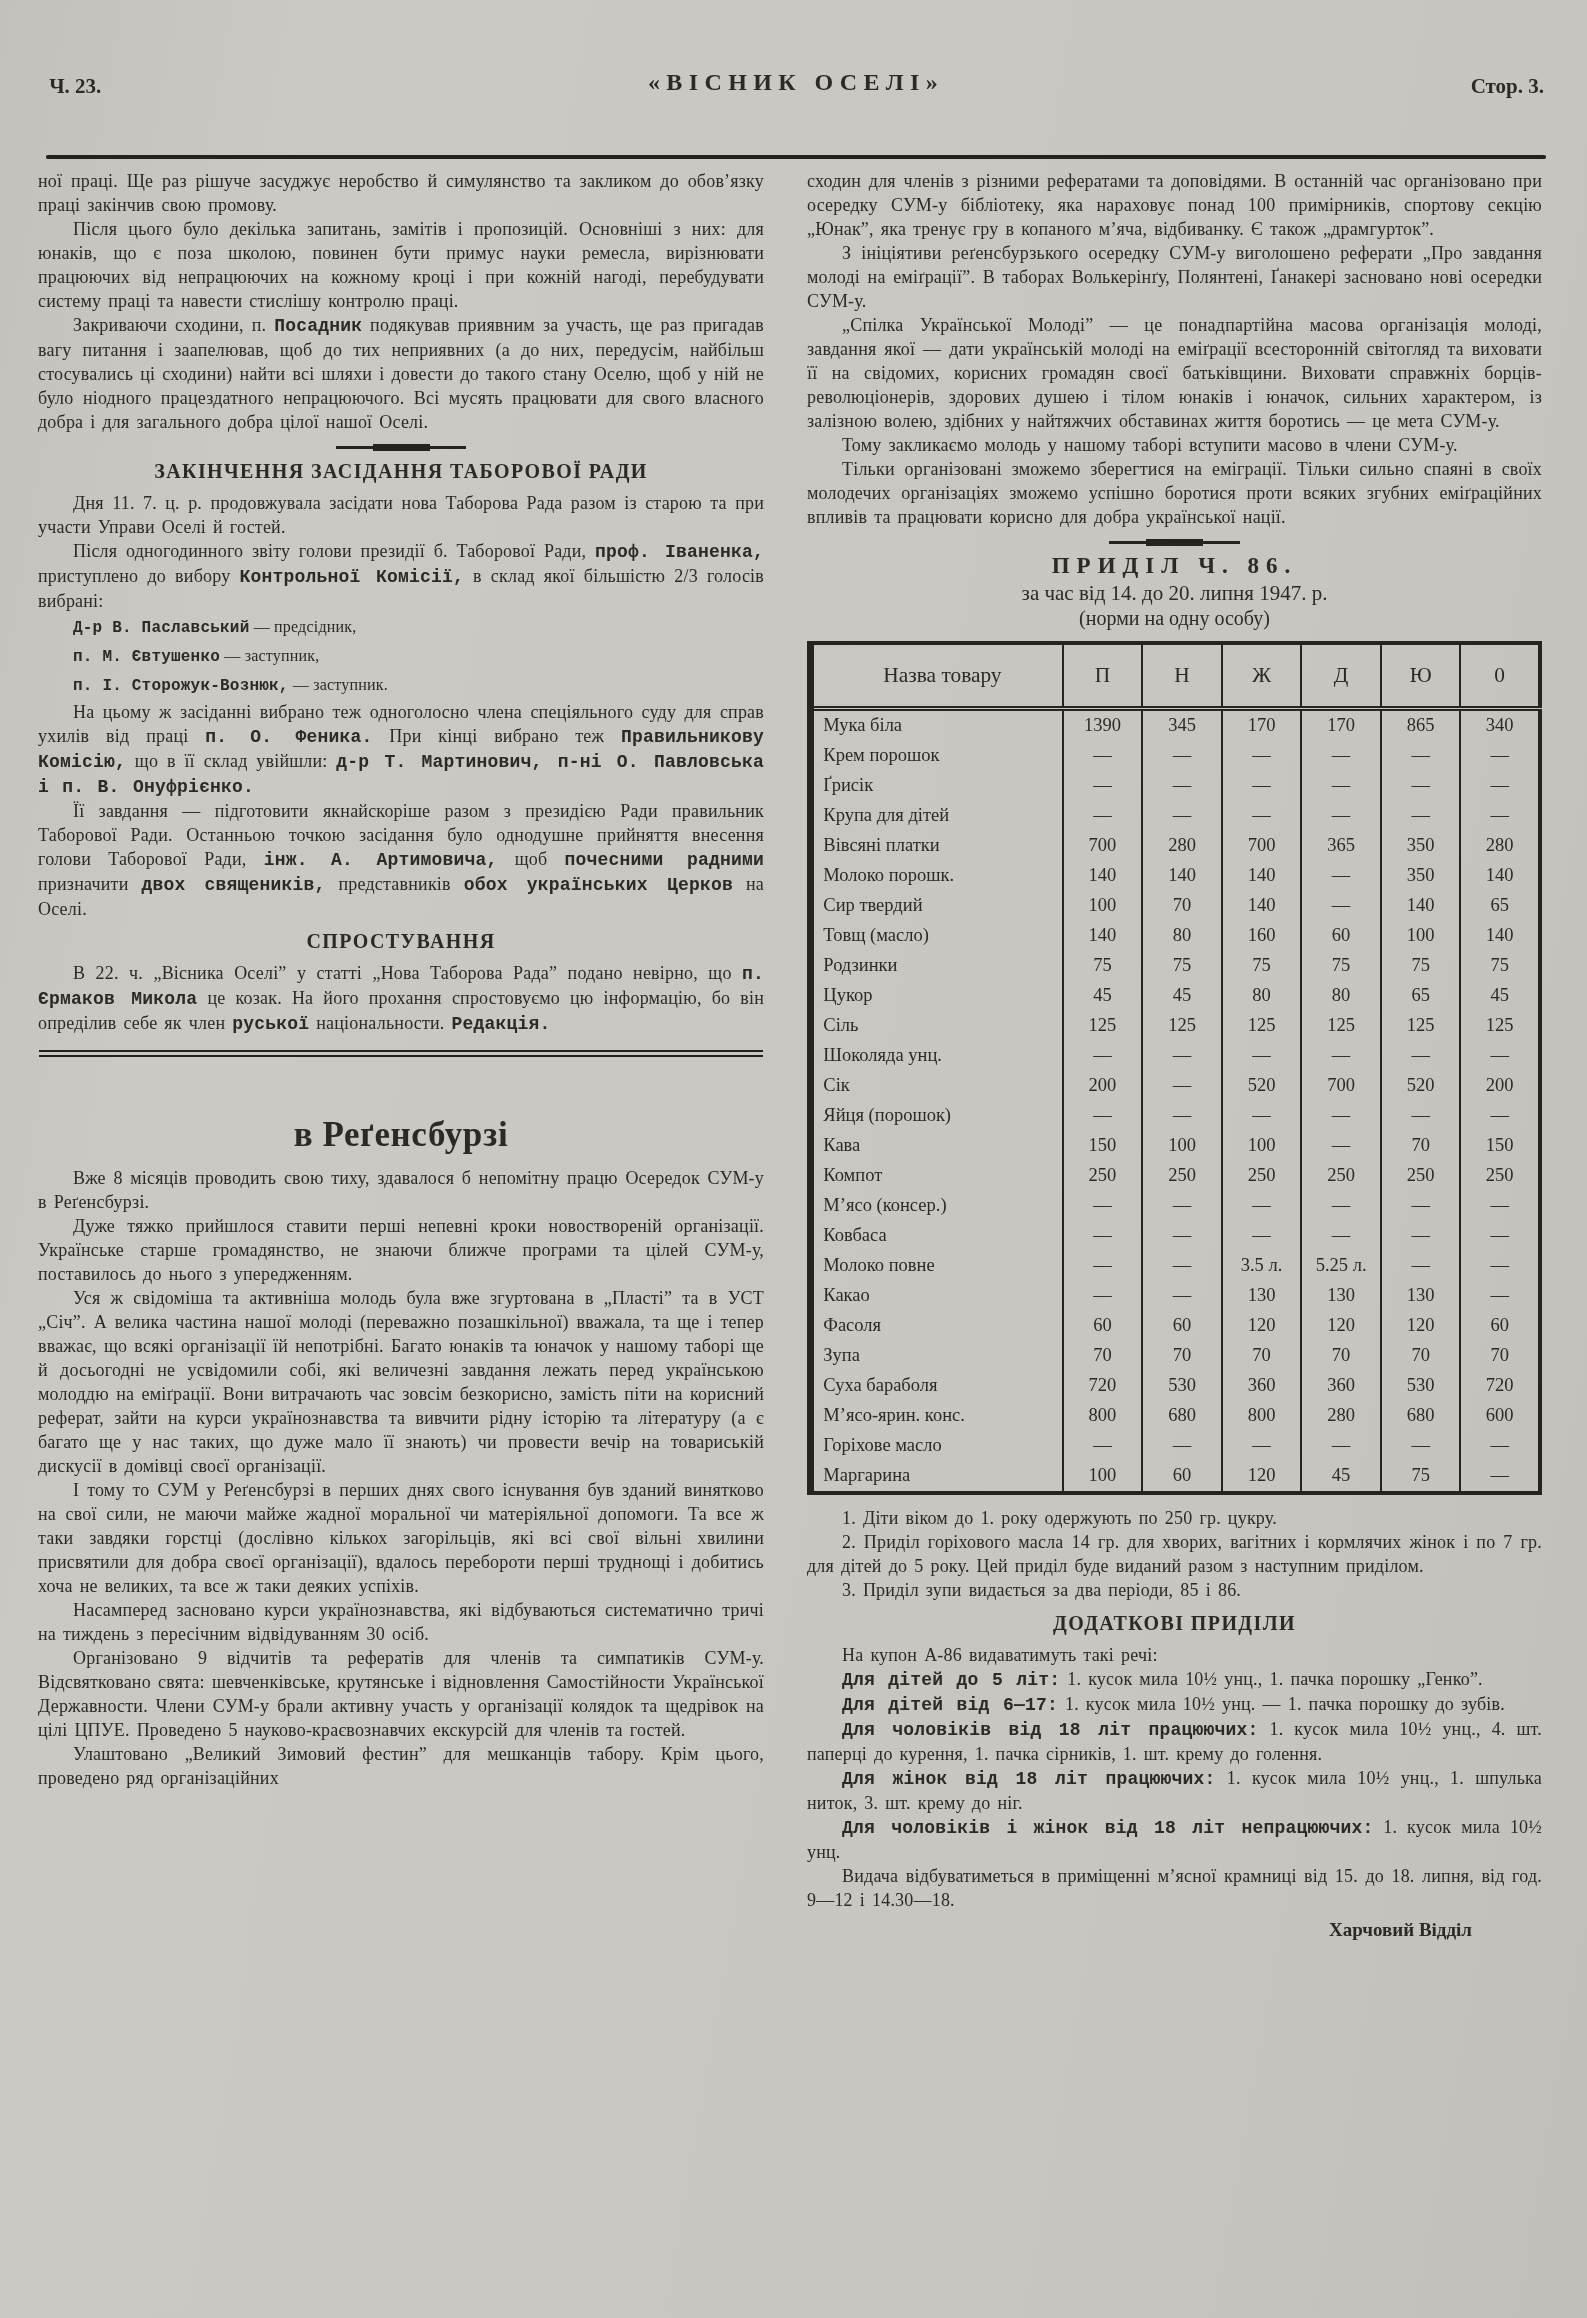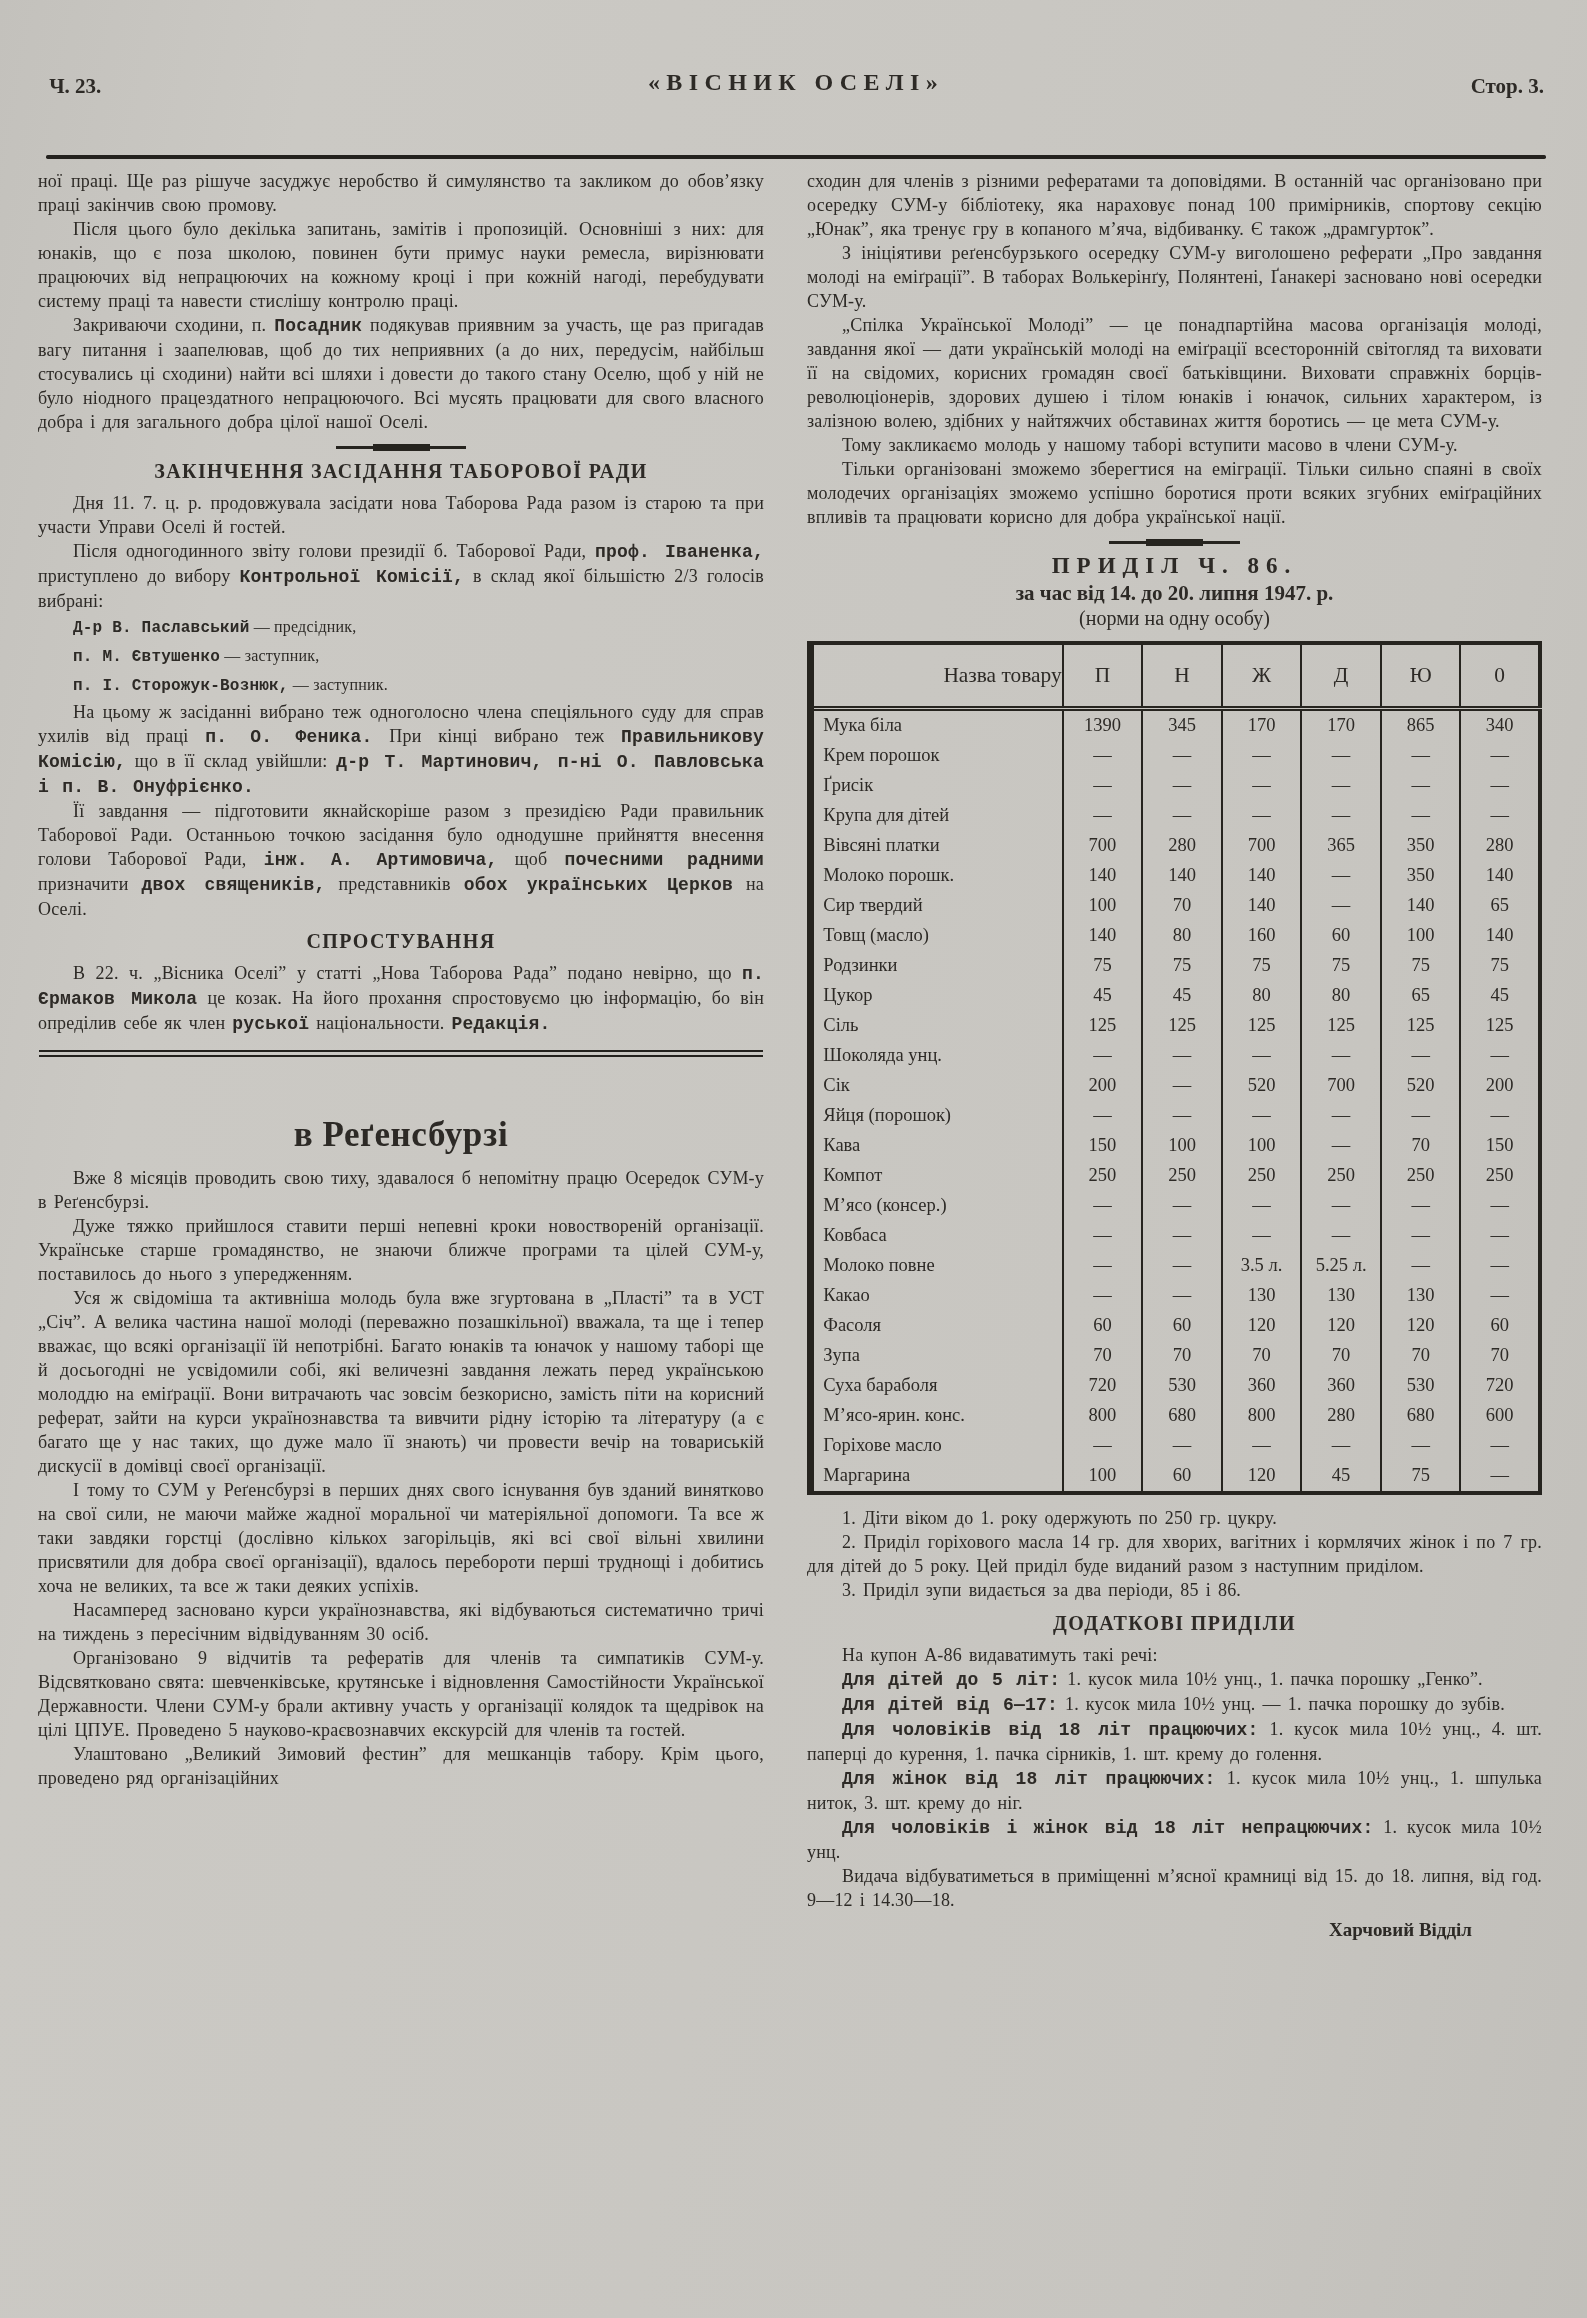--- a/index.html
+++ b/index.html
@@ -21,27 +21,27 @@
   .li{margin:0;font-size:16px;line-height:27px;text-indent:35px;letter-spacing:0.2px;}
   .b{font-weight:bold;font-family:Liberation Mono, monospace;}
   .orn{display:flex;align-items:center;justify-content:center;margin:10.4px 0 5.8px;}
   .orn i{display:block;background:#26241f;}
   .orn .t1{width:38px;height:2.3px;}
   .orn .t2{width:57px;height:6.4px;margin:0 -1.2px;}
   .sect{margin:9.3px 0 8px;text-align:center;font-weight:bold;font-size:20px;letter-spacing:1.4px;}
   .hrv{height:7px;margin:14px 1.2px 4.6px;background:linear-gradient(180deg,#23211d 0 32%,rgba(0,0,0,0) 32% 68%,#23211d 68% 100%);}
   .big{margin:11.6px 0 9.3px;text-align:center;font-weight:bold;font-size:35px;line-height:44px;letter-spacing:0.6px;}
   .ph1{margin:7px 0 2.3px;text-align:center;font-weight:bold;font-size:23px;letter-spacing:7px;}
-  .ph2{margin:0;text-align:center;font-weight:bold;font-size:21px;}
+  .ph2{margin:0;text-align:center;font-weight:normal;font-size:21px;}
   .ph3{margin:1.2px 0 10.4px;text-align:center;font-size:20px;}
   table.rtab{width:100%;border-collapse:collapse;border:4.6px solid #26241f;border-left-width:7.5px;margin:1.2px 0 11.6px;}
   .rtab th,.rtab td{border-left:2.3px solid #26241f;padding:0;}
   .rtab th:first-child,.rtab td:first-child{border-left:0;}
   .rtab thead th{border-bottom:5.8px double #26241f;height:61px;font-size:21.4px;font-weight:normal;text-align:center;}
-  .rtab thead th.nm{text-align:right;padding-left:9.3px;}
+  .rtab thead th.nm{text-align:center;padding-left:9.3px;}
   .rtab td{height:30px;text-align:center;font-size:18.5px;}
   .rtab td.nm{text-align:left;padding-left:9.3px;white-space:nowrap;}
   .sig{margin:7px 70px 0 0;text-align:right;font-weight:bold;font-size:19px;}
 </style>
 </head>
 <body>
 
 <div class="page">
 
   <div class="mast">

